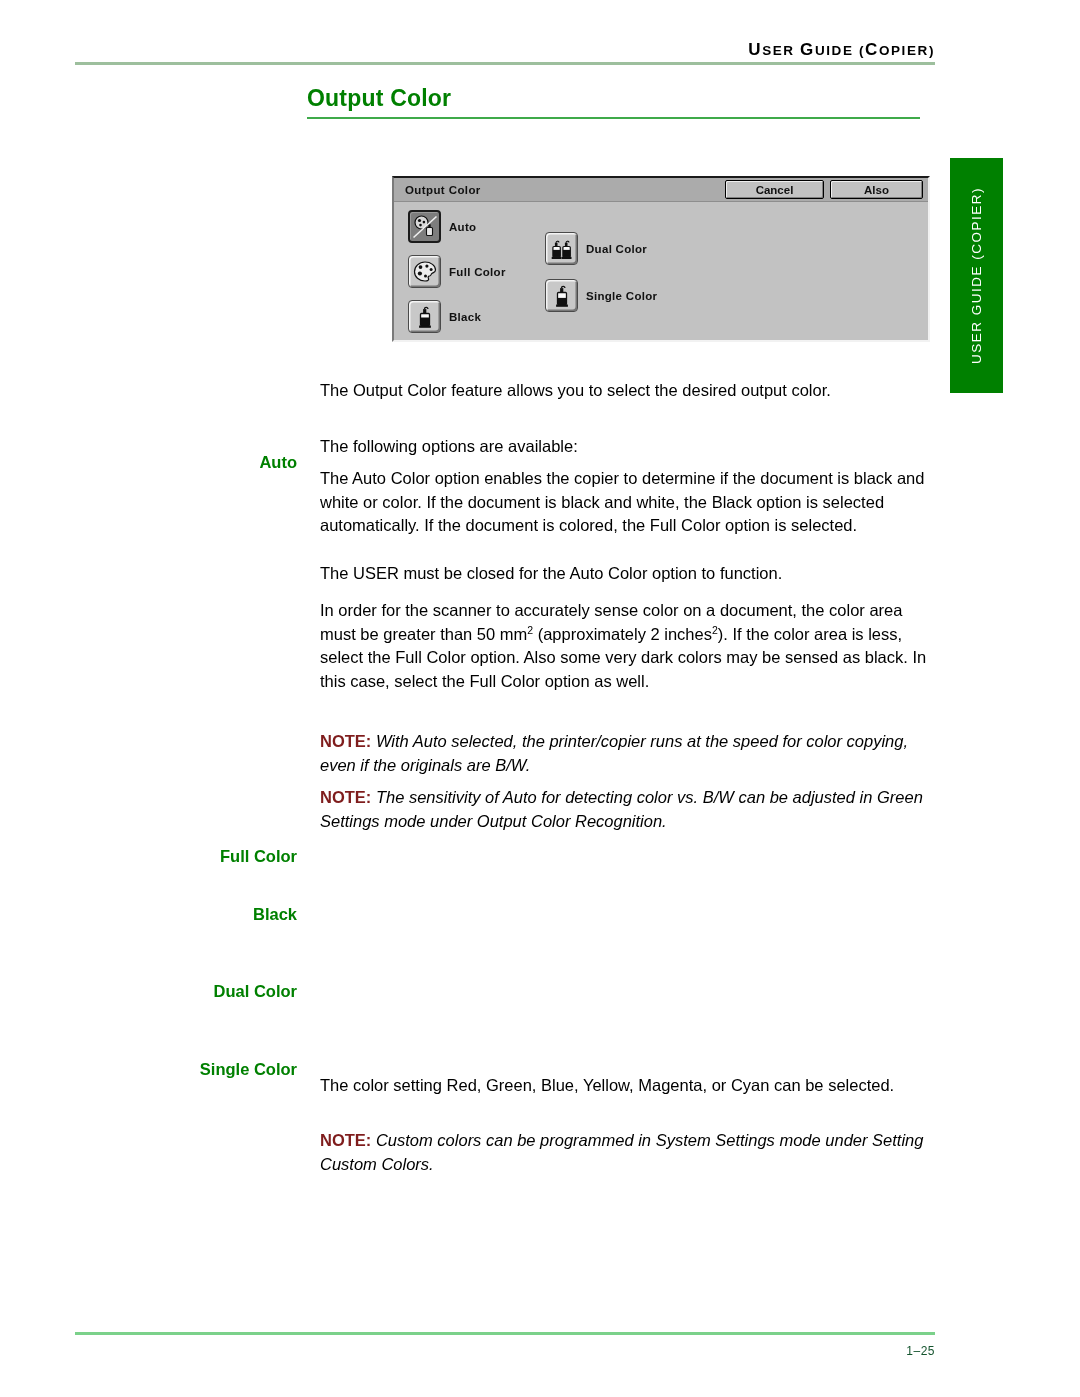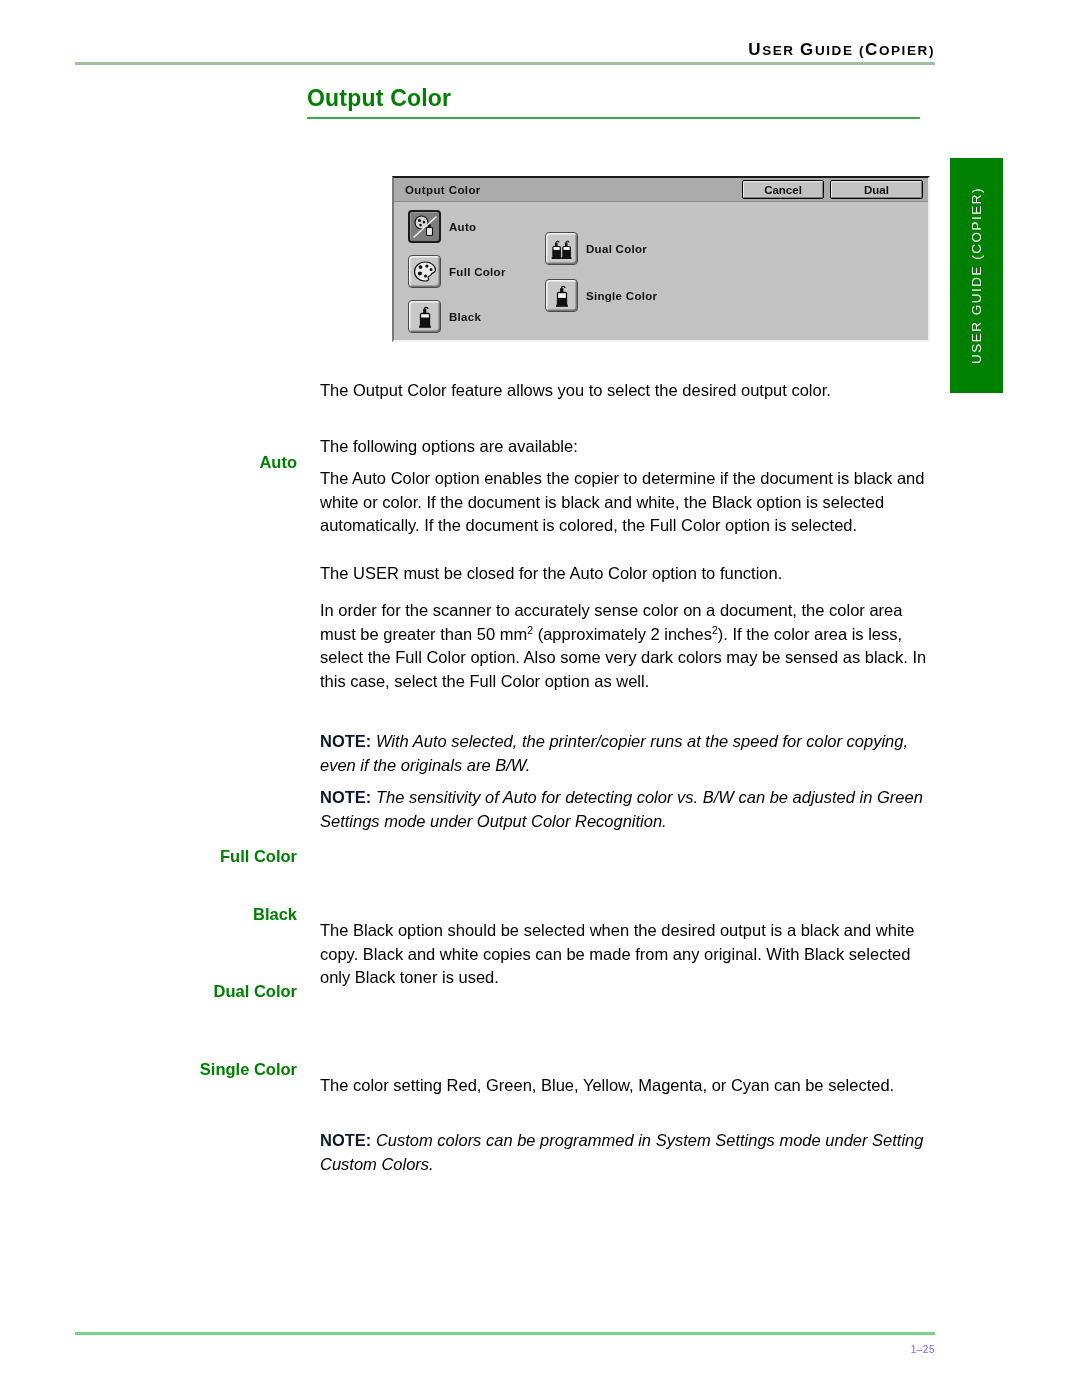--- a/index.html
+++ b/index.html
@@ -124,21 +124,21 @@
     border-radius: 2px;
     box-shadow: inset 1px 1px 0 #efefef, inset -1px -1px 0 #808080;
     display: flex;
     align-items: center;
     justify-content: center;
     font-size: 11.5px;
     font-weight: bold;
     color: #111;
     box-sizing: border-box;
   }
-  #btn-cancel { right: 104px; width: 82px; }
+  #btn-cancel { right: 104px; width: 99px; }
   #btn-save   { right: 5px;   width: 93px; }
 
   #ui-body { position: relative; height: 139px; }
 
   .opt {
     position: absolute;
     display: flex;
     align-items: center;
   }
   .opt-icon {
@@ -196,41 +196,41 @@
     flex: 1;
     font-size: 16.5px;
     line-height: 23.5px;
     color: #000;
     margin-top: 16px;
   }
   .row-body.italic { font-style: italic; }
   .note-label {
     font-weight: bold;
     font-style: normal;
-    color: #0f172a;
+    color: #7f1d1d;
   }
   sup { font-size: 10.5px; vertical-align: super; line-height: 0; }
 
   
   #footer-rule {
     position: absolute;
     top: 1332px;
     left: 75px;
     width: 860px;
     height: 3px;
     background: #7bd18a;
   }
   #page-number {
     position: absolute;
     top: 1344px;
     left: 75px;
     width: 860px;
     text-align: right;
-    font-size: 10px;
-    color: #8b5cf6;
+    font-size: 12px;
+    color: #14532d;
     letter-spacing: 0.5px;
   }
 </style>
 </head>
 <body>
 
 <div id="running-head">
   <span><span class="sc-big">U</span>SER <span class="sc-big">G</span>UIDE (<span class="sc-big">C</span>OPIER)</span>
 </div>
 <div id="header-rule"></div>
@@ -240,21 +240,21 @@
 
 <div id="side-tab">
   <div id="side-tab-label">USER GUIDE (COPIER)</div>
 </div>
 
 <div id="ui-panel">
 
   <div id="ui-titlebar">
     <span id="ui-title">Output Color</span>
     <div class="ui-btn" id="btn-cancel">Cancel</div>
-    <div class="ui-btn" id="btn-save">Dual</div>
+    <div class="ui-btn" id="btn-save">Also</div>
   </div>
 
   <div id="ui-body">
 
     <div class="opt" id="opt-auto">
       <div class="opt-icon selected">
         <svg width="27" height="27" viewBox="0 0 27 27">
           <circle cx="10" cy="9" r="6.5" fill="#d8d8d8" stroke="#111" stroke-width="1.2"></circle>
           <circle cx="8" cy="7" r="1.6" fill="#111"></circle>
           <circle cx="12.4" cy="8.6" r="1.3" fill="#111"></circle>
@@ -362,21 +362,20 @@
   <div class="row-term"></div>
   <div class="row-body italic"><span class="note-label">NOTE:</span><span> The sensitivity of Auto for detecting color vs. B/W can be adjusted in Green Settings mode under Output Color Recognition.</span></div>
 </div>
 
 <div class="row" style="top:845px">
   <div class="row-term">Full Color</div>
 </div>
 
 <div class="row" style="top:903px">
   <div class="row-term">Black</div>
-  <div class="row-body">The Black option should be selected when the desired output is a black and white copy.  Black and white copies can be made from any original.  With Black selected only Black toner is used.</div>
 </div>
 
 <div class="row" style="top:980px">
   <div class="row-term">Dual Color</div>
 </div>
 
 <div class="row" style="top:1058px">
   <div class="row-term">Single Color</div>
   <div class="row-body">The color setting Red, Green, Blue, Yellow, Magenta, or Cyan can be selected.</div>
 </div>

